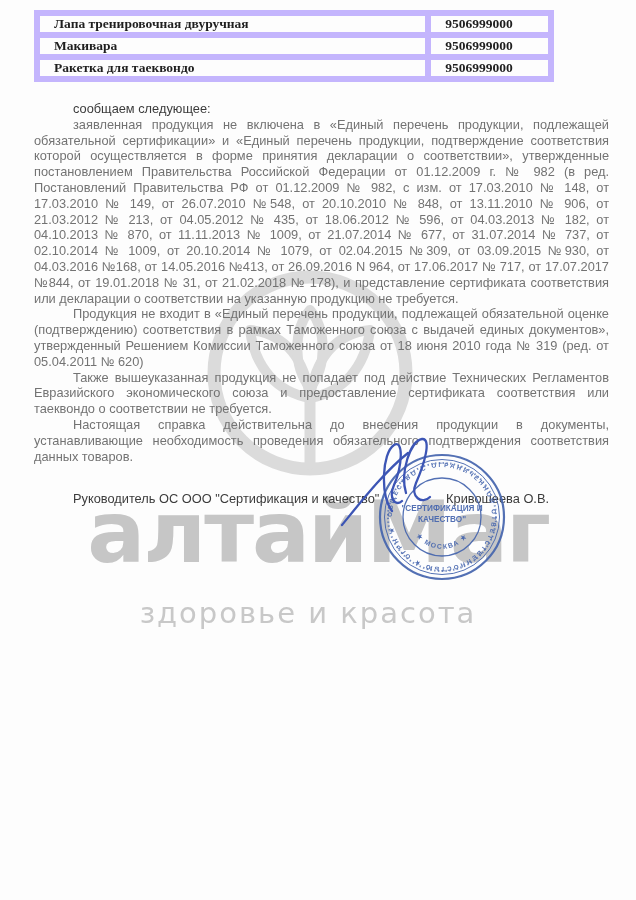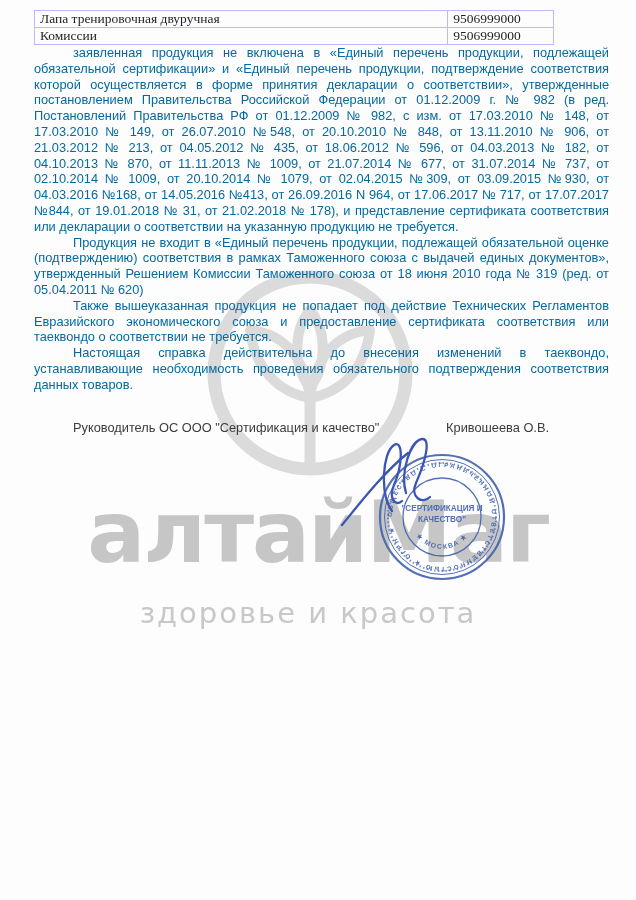--- a/index.html
+++ b/index.html
@@ -14,28 +14,28 @@
             line-height:86px;letter-spacing:-2px;color:#c6c6c6;z-index:1;
             user-select:none;white-space:nowrap;}
   .wm-tagline{position:absolute;left:0;top:596px;width:616px;text-align:center;
             font-family:"DejaVu Sans",sans-serif;font-weight:400;font-size:29px;
             letter-spacing:2px;color:#c8c8c8;z-index:1;user-select:none;}
 
   
   .content{position:absolute;left:34px;top:10px;width:575px;z-index:2;}
   table.products{border-collapse:collapse;width:520px;
             font-family:"Liberation Serif",serif;font-size:13.5px;color:#1f1f1f;}
-  table.products td{border:1px solid #c4b5fd;padding:0 5px;height:16px;
-            line-height:16px;white-space:nowrap;overflow:hidden;}
+  table.products td{border:6px solid #c4b5fd;padding:0 14px;height:16px;
+            line-height:16px;white-space:nowrap;overflow:hidden;font-weight:bold;}
   td.col-name{width:412px;}
   td.col-code{width:96px;}
 
   .intro{margin:19px 0 0 0;text-indent:39px;font-size:12.8px;line-height:15.8px;}
   p.body-par{margin:0;text-indent:39px;text-align:justify;
-             font-size:12.8px;line-height:15.8px;color:#0369a1;}
+             font-size:12.8px;line-height:15.8px;color:#737373;}
   .p1{margin-top:8px;}
   .p2{margin-top:15px;}
   .p3{margin-top:16px;}
   .p4{margin-top:15px;}
 
   .sig-row{margin-top:27px;display:flex;justify-content:space-between;
            font-size:12.8px;line-height:15.8px;}
   .sig-left{padding-left:39px;}
   .sig-right{margin-right:60px;white-space:nowrap;}
 
@@ -70,31 +70,36 @@
 
   <div class="content">
 
     <table class="products">
       <tbody>
         <tr>
           <td class="col-name">Лапа тренировочная двуручная</td>
           <td class="col-code">9506999000</td>
         </tr>
         <tr>
-          <td class="col-name">Комиссии</td>
+          <td class="col-name">Макивара</td>
+          <td class="col-code">9506999000</td>
+        </tr>
+        <tr>
+          <td class="col-name">Ракетка для таеквондо</td>
           <td class="col-code">9506999000</td>
         </tr>
       </tbody>
     </table>
 
+    <div class="intro">сообщаем следующее:</div>
 
     <p class="body-par p1">заявленная продукция не включена в «Единый перечень продукции, подлежащей обязательной сертификации» и «Единый перечень продукции, подтверждение соответствия которой осуществляется в форме принятия декларации о соответствии», утвержденные постановлением Правительства Российской Федерации от 01.12.2009 г. № 982 (в ред. Постановлений Правительства РФ от 01.12.2009 № 982, с изм. от 17.03.2010 № 148, от 17.03.2010 № 149, от 26.07.2010 №548, от 20.10.2010 № 848, от 13.11.2010 № 906, от 21.03.2012 № 213, от 04.05.2012 № 435, от 18.06.2012 № 596, от 04.03.2013 № 182, от 04.10.2013 № 870, от 11.11.2013 № 1009, от 21.07.2014 № 677, от 31.07.2014 № 737, от 02.10.2014 № 1009, от 20.10.2014 № 1079, от 02.04.2015 №309, от 03.09.2015 №930, от 04.03.2016 №168, от 14.05.2016 №413, от 26.09.2016 N 964, от 17.06.2017 № 717, от 17.07.2017 №844, от 19.01.2018 № 31, от 21.02.2018 № 178), и представление сертификата соответствия или декларации о соответствии на указанную продукцию не требуется.</p>
     <p class="body-par p2">Продукция не входит в «Единый перечень продукции, подлежащей обязательной оценке (подтверждению) соответствия в рамках Таможенного союза с выдачей единых документов», утвержденный Решением Комиссии Таможенного союза от 18 июня 2010 года № 319 (ред. от 05.04.2011 № 620)</p>
     <p class="body-par p3">Также вышеуказанная продукция не попадает под действие Технических Регламентов Евразийского экономического союза и предоставление сертификата соответствия или таеквондо о соответствии не требуется.</p>
-    <p class="body-par p4">Настоящая справка действительна до внесения изменений в таеквондо, устанавливающие необходимость проведения обязательного подтверждения соответствия данных товаров.</p>
+    <p class="body-par p4">Настоящая справка действительна до внесения продукции в документы, устанавливающие необходимость проведения обязательного подтверждения соответствия данных товаров.</p>
 
     <div class="sig-row">
       <span class="sig-left">Руководитель ОС ООО "Сертификация и качество"</span>
       <span class="sig-right">Кривошеева О.В.</span>
     </div>
   </div>
 
   <svg class="stamp" width="142" height="146" viewBox="0 0 142 146">
     <g fill="none" stroke="#4565ae">
       <circle cx="71" cy="73" r="62" stroke-width="2.2"></circle>

